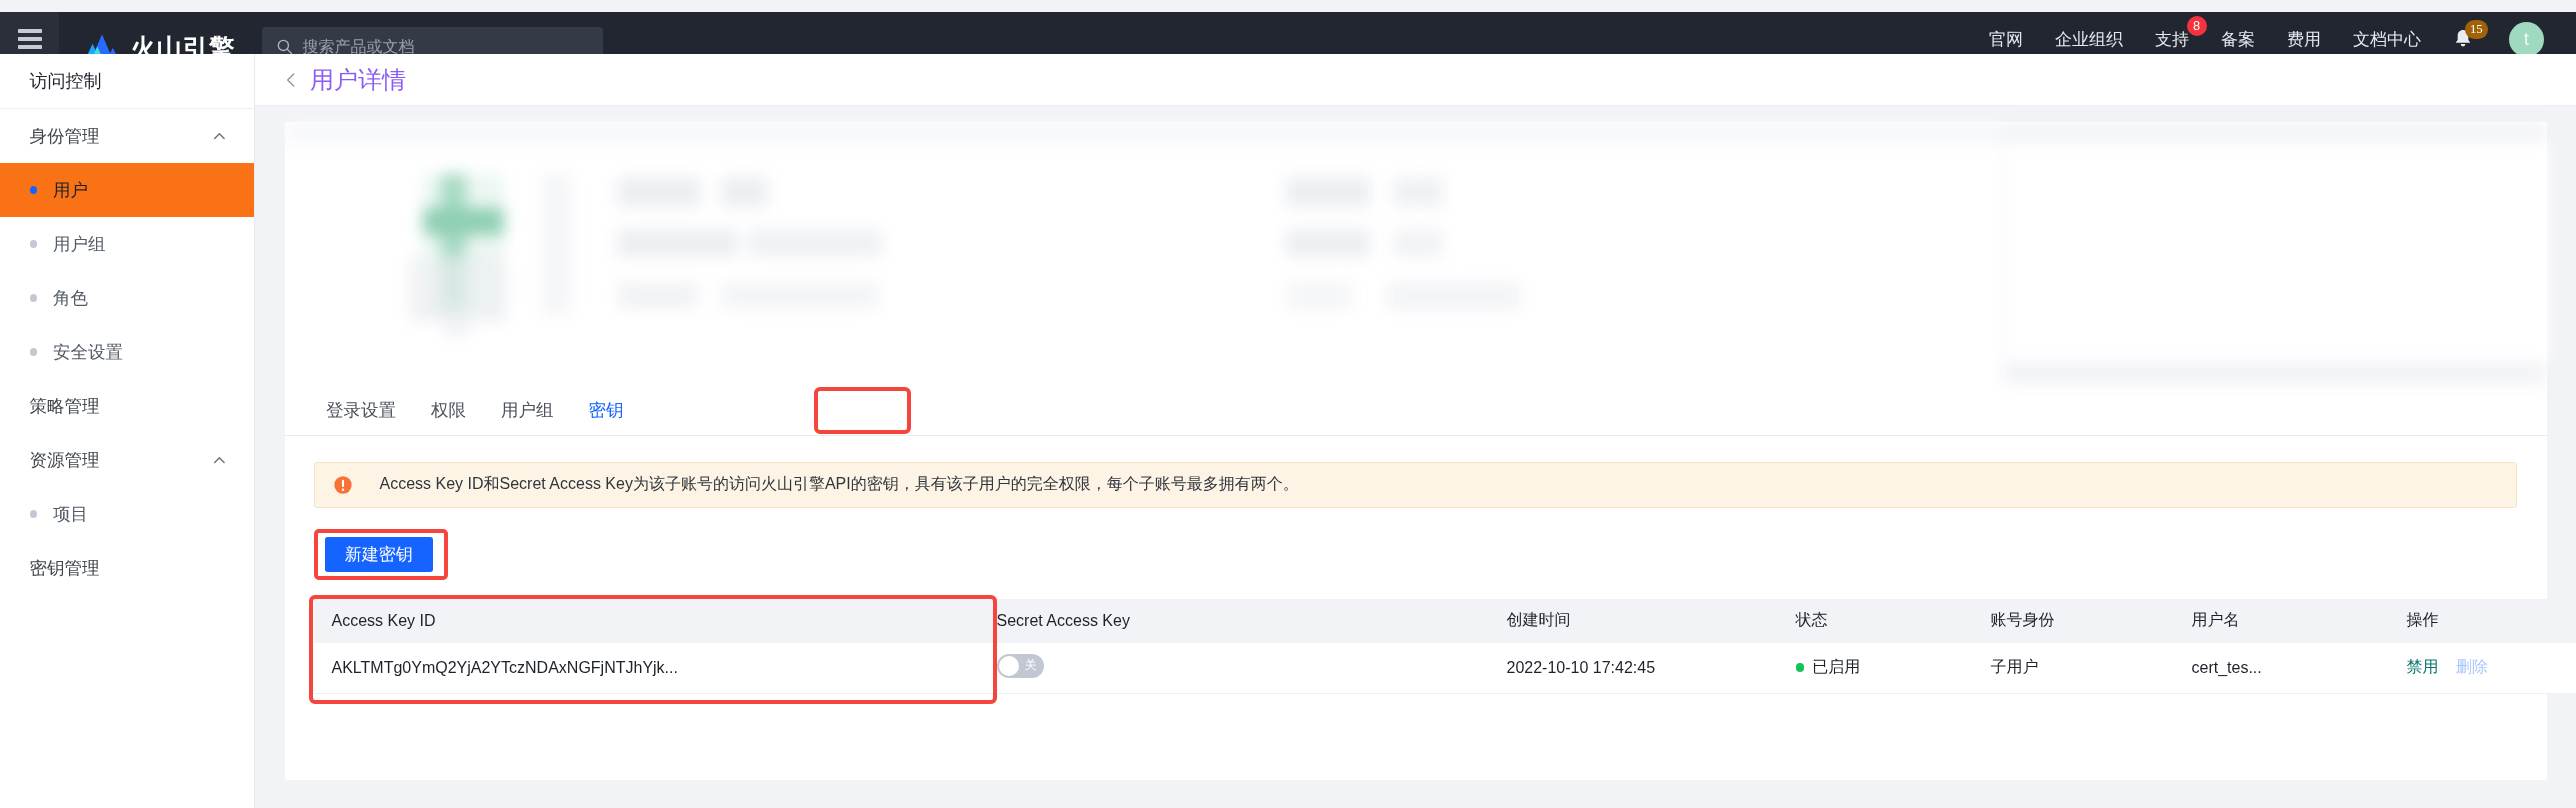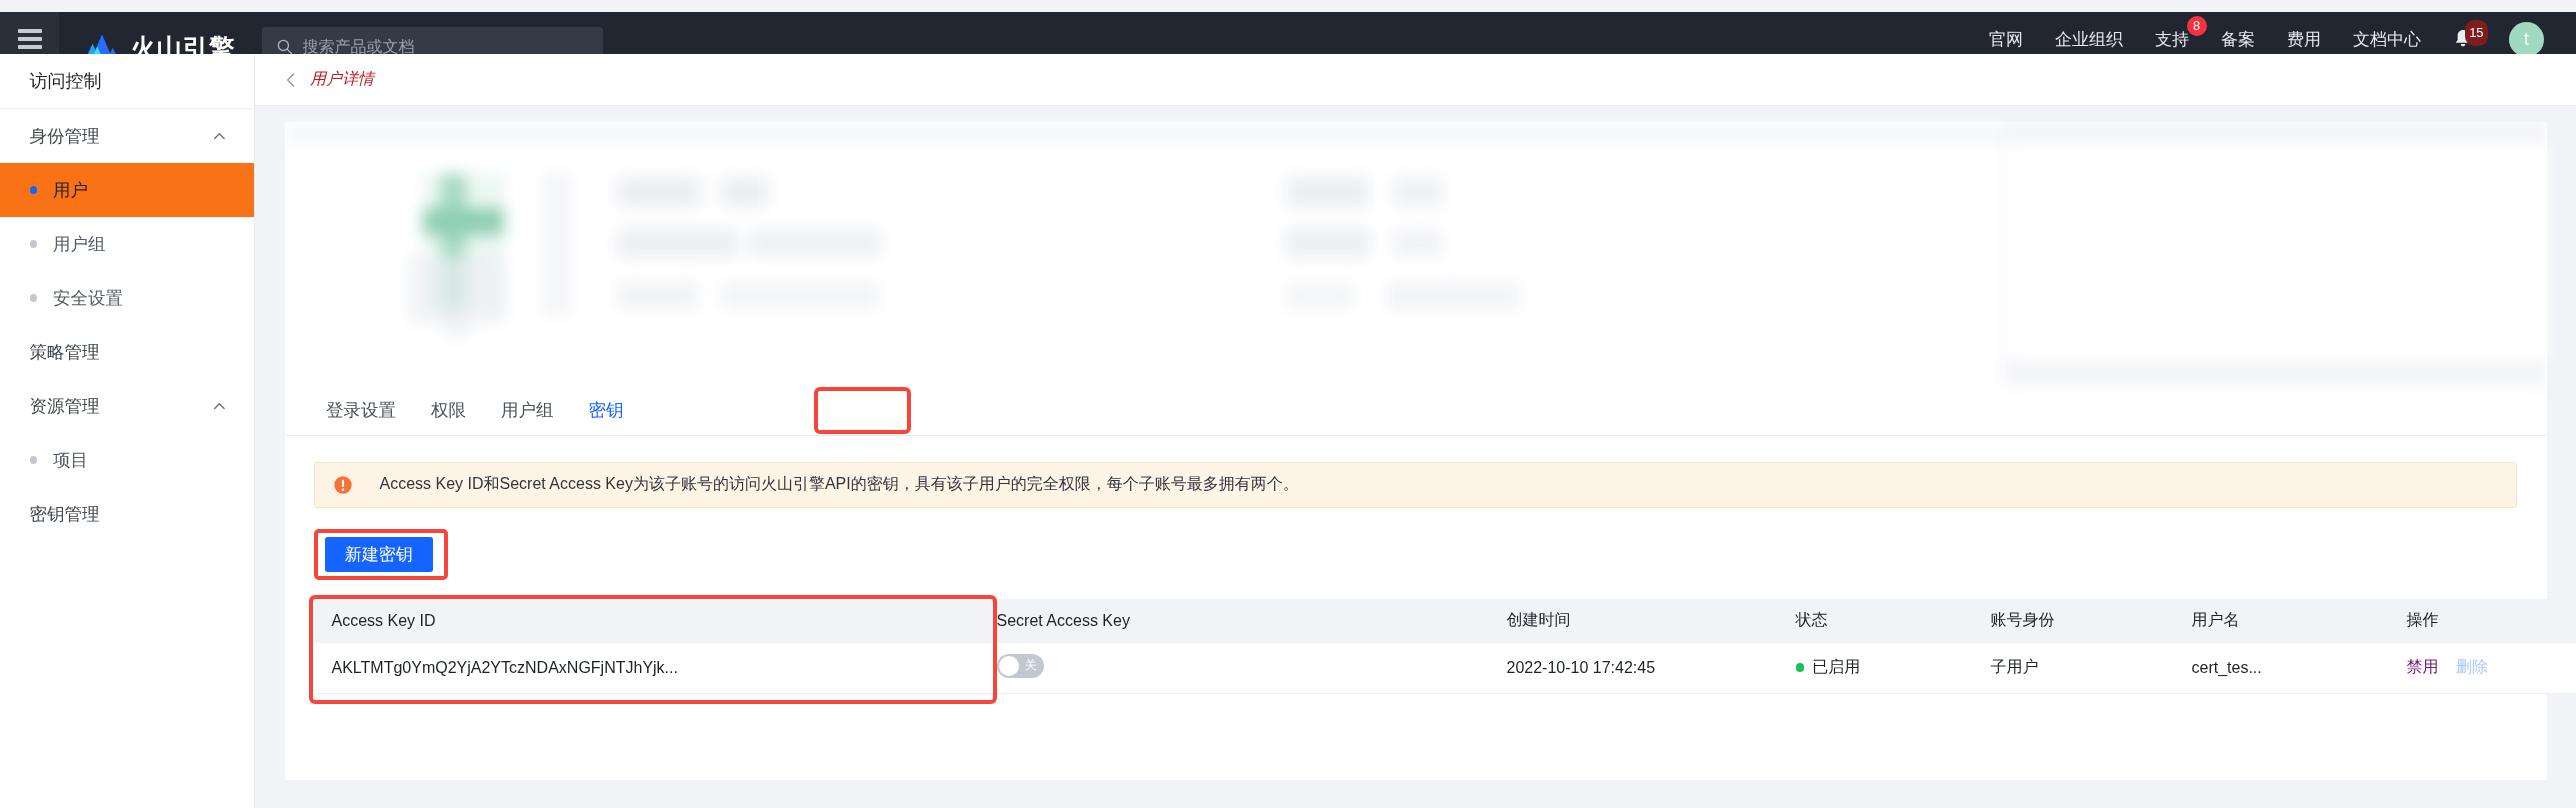--- a/index.html
+++ b/index.html
@@ -62,24 +62,24 @@
     min-width: 20px; height: 20px; padding: 0 4.7px;
     background: #f5333f; color: #fff;
     border-radius: 10px; font-size: 12.8px;
     display: flex; align-items: center; justify-content: center;
     font-weight: 400;
   }
   .bell-wrap { position: relative; cursor: pointer; display:flex; align-items:center; }
   .bell-icon { width: 20px; height: 21.5px; display: block; }
   .bell-badge {
     position: absolute; top: -8.7px; right: -14.8px;
-    min-width: 23px; height: 26px; padding: 0 4px;
-    background: #7f1d1d; color: #fff;
+    min-width: 23px; height: 19px; padding: 0 4px;
+    background: #a16207; color: #fff;
     border-radius: 9.4px; font-size: 12.8px;
-    display: flex; align-items: center; justify-content: center;
+    display: flex; align-items: center; justify-content: center; font-family: Liberation Serif, serif;
   }
   .avatar {
     width: 35px; height: 35px; border-radius: 50%;
     background: #9fd9c0; color: #f3fbf7;
     display: flex; align-items: center; justify-content: center;
     font-size: 17.5px; cursor: pointer; margin-left: 4px;
   }
 
   
   .sidebar {
@@ -119,21 +119,21 @@
   
   .content { position: absolute; top: 54px; left: 255px; width: 2321px; height: 755px; }
 
   .page-head {
     height: 52px; background: #ffffff;
     display: flex; align-items: center; gap: 13.4px;
     padding-left: 29.5px;
     border-bottom: 0.7px solid #eceef2;
   }
   .back-chev { width: 12px; height: 16px; opacity: .6; cursor: pointer; }
-  .page-title { font-size: 16px; color: #b91c1c; font-style: italic; }
+  .page-title { font-size: 24px; color: #8b5cf6; }
 
   .scroll-area {
     position: absolute; top: 52px; left: 0; right: 0; bottom: 0;
     background: #f2f3f7; padding: 16px 0 0 0;
   }
 
   .panel {
     position: relative;
     margin: 0 29.5px; background: #ffffff;
     border-radius: 2px;
@@ -240,21 +240,21 @@
     background: #ffffff; position: absolute; left: 2px;
   }
   .switch .lab {
     position: absolute; right: 6.7px; color: #ffffff; font-size: 12px;
   }
 
   .status { display: flex; align-items: center; gap: 8px; }
   .status .sdot { width: 8.7px; height: 8.7px; border-radius: 50%; background: #14c25a; }
 
   .op-links { display: flex; align-items: center; gap: 17.5px; }
-  .op-enabled { color: #701a75; font-size: 16px; cursor: pointer; }
+  .op-enabled { color: #0f766e; font-size: 16px; cursor: pointer; }
   .op-disabled { color: #a8c7fb; font-size: 16px; cursor: default; }
 
   .table-hl {
     position: absolute; left: -5.4px; top: -4px;
     width: 688px; height: 109px;
     border: 4px solid #f5453c; border-radius: 6px;
     pointer-events: none;
   }
 </style>
 </head>
@@ -333,20 +333,24 @@
     </svg>
   </div>
 
   <div class="nav-item active">
     <span class="dot"></span>
     <span>用户</span>
   </div>
   <div class="nav-item">
     <span class="dot"></span>
     <span>用户组</span>
+  </div>
+  <div class="nav-item">
+    <span class="dot"></span>
+    <span>角色</span>
   </div>
   <div class="nav-item">
     <span class="dot"></span>
     <span>安全设置</span>
   </div>
 
   <div class="nav-plain">
     <span>策略管理</span>
   </div>
 

